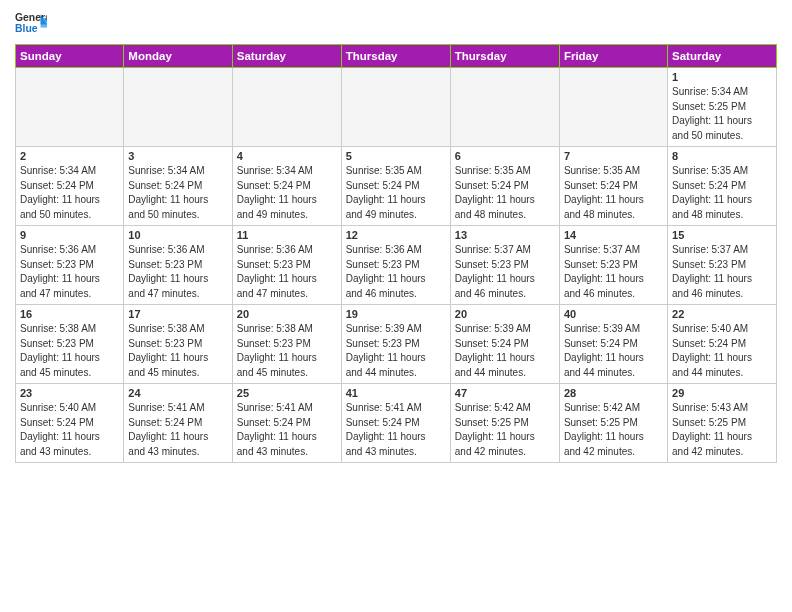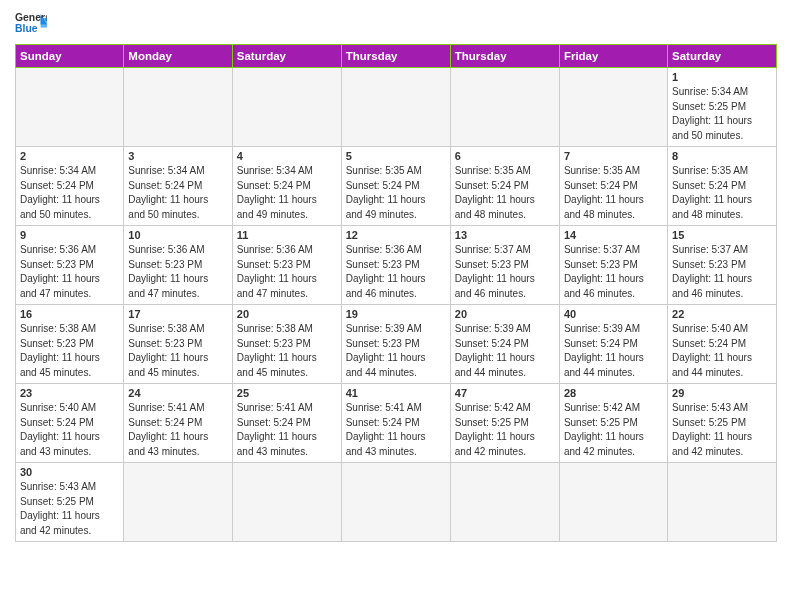--- a/index.html
+++ b/index.html
@@ -322,29 +322,14 @@
 and 42 minutes.</div>
         </td>
         <td>
           <div class="day-num">29</div>
           <div class="day-info" style="white-space: pre-line;">Sunrise: 5:43 AM
 Sunset: 5:25 PM
 Daylight: 11 hours
 and 42 minutes.</div>
         </td>
       </tr>
-      <tr class="last-row">
-        <td>
-          <div class="day-num">30</div>
-          <div class="day-info" style="white-space: pre-line;">Sunrise: 5:43 AM
-Sunset: 5:25 PM
-Daylight: 11 hours
-and 42 minutes.</div>
-        </td>
-        <td class="empty"></td>
-        <td class="empty"></td>
-        <td class="empty"></td>
-        <td class="empty"></td>
-        <td class="empty"></td>
-        <td class="empty"></td>
-      </tr>
     </tbody>
 </table>
 
 </body></html>

